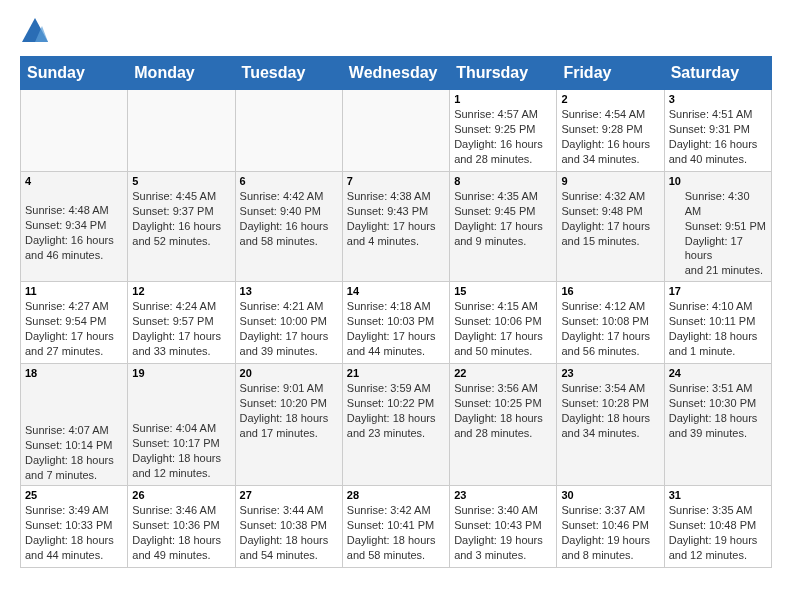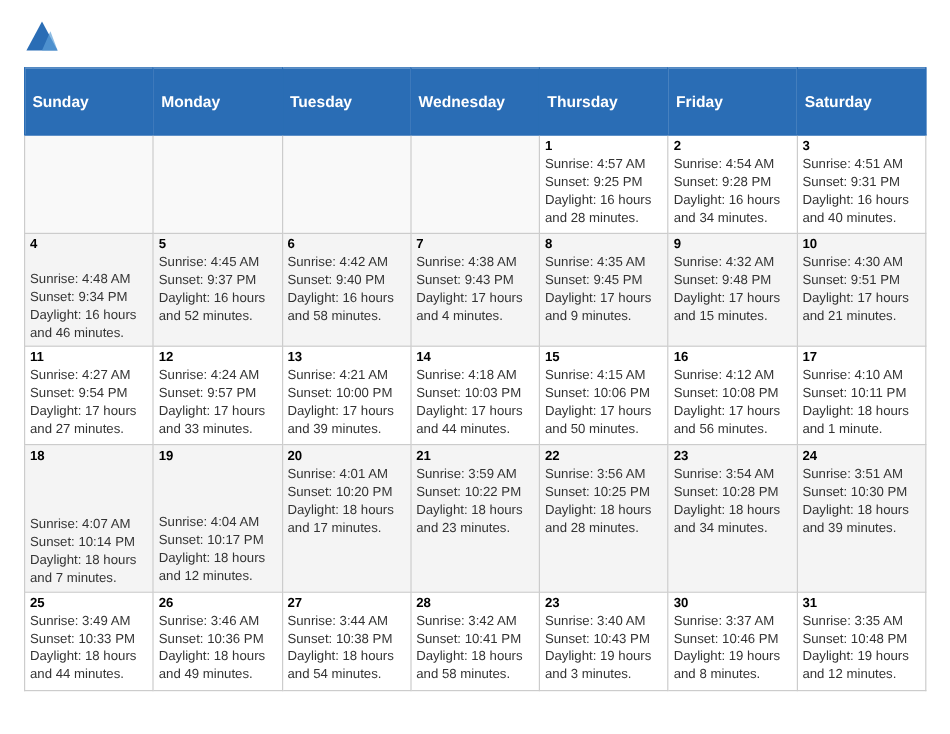--- a/index.html
+++ b/index.html
@@ -58,23 +58,23 @@
       color: #555;
     }
     .calendar {
       width: 100%;
       border-collapse: collapse;
       font-size: 10px;
     }
     .calendar th {
       background-color: #2a6db5;
       color: #fff;
-      padding: 20px 6px;
+      padding: 7px 6px;
       text-align: left;
-      font-size: 13px;
+      font-size: 16px;
       border: 1px solid #2a6db5;
     }
     .calendar td {
       border: 1px solid #ccc;
       vertical-align: top;
       padding: 3px 4px;
       width: calc(100% / 7);
       background: #fff;
       height: 82px;
     }
@@ -195,21 +195,21 @@
           </td>
           <td>
             <span class="day-num">9</span>
             <div class="day-info" style="white-space: pre-line;">Sunrise: 4:32 AM
 Sunset: 9:48 PM
 Daylight: 17 hours
 and 15 minutes.</div>
           </td>
           <td>
             <span class="day-num">10</span>
-            <div class="day-info" style="white-space: pre-line;">Sunrise: 4:30 AM
+            <div class="day-info" style="white-space: pre-line; margin-left: 16px;">Sunrise: 4:30 AM
 Sunset: 9:51 PM
 Daylight: 17 hours
 and 21 minutes.</div>
           </td>
         </tr>
         <tr>
           <td>
             <span class="day-num">11</span>
             <div class="day-info" style="white-space: pre-line;">Sunrise: 4:27 AM
 Sunset: 9:54 PM
@@ -269,21 +269,21 @@
           </td>
           <td>
             <span class="day-num">19</span>
             <div class="day-info" style="white-space: pre-line; margin-top: 42px;">Sunrise: 4:04 AM
 Sunset: 10:17 PM
 Daylight: 18 hours
 and 12 minutes.</div>
           </td>
           <td>
             <span class="day-num">20</span>
-            <div class="day-info" style="white-space: pre-line;">Sunrise: 4:01 AM
+            <div class="day-info" style="white-space: pre-line;">Sunrise: 9:01 AM
 Sunset: 10:20 PM
 Daylight: 18 hours
 and 17 minutes.</div>
           </td>
           <td>
             <span class="day-num">21</span>
             <div class="day-info" style="white-space: pre-line;">Sunrise: 3:59 AM
 Sunset: 10:22 PM
 Daylight: 18 hours
 and 23 minutes.</div>

